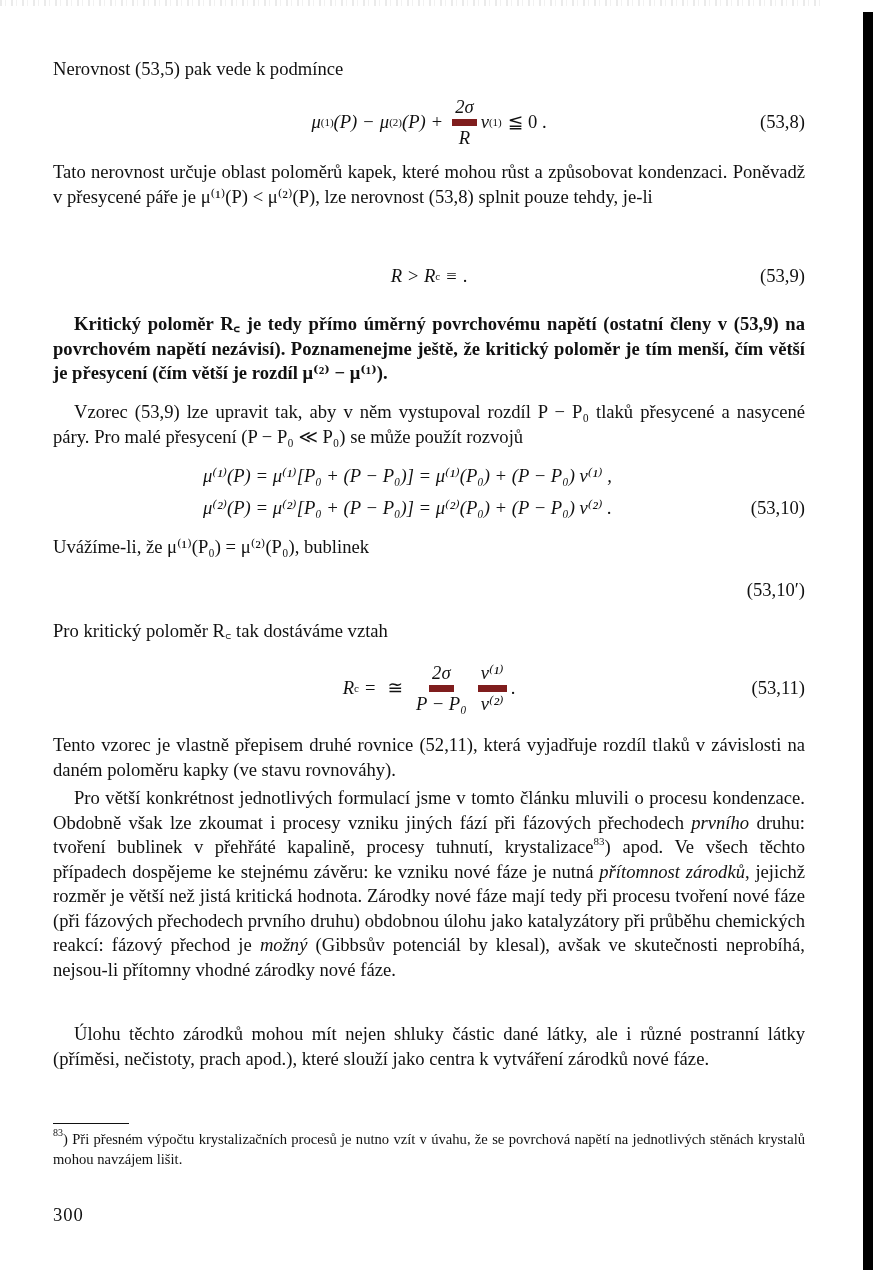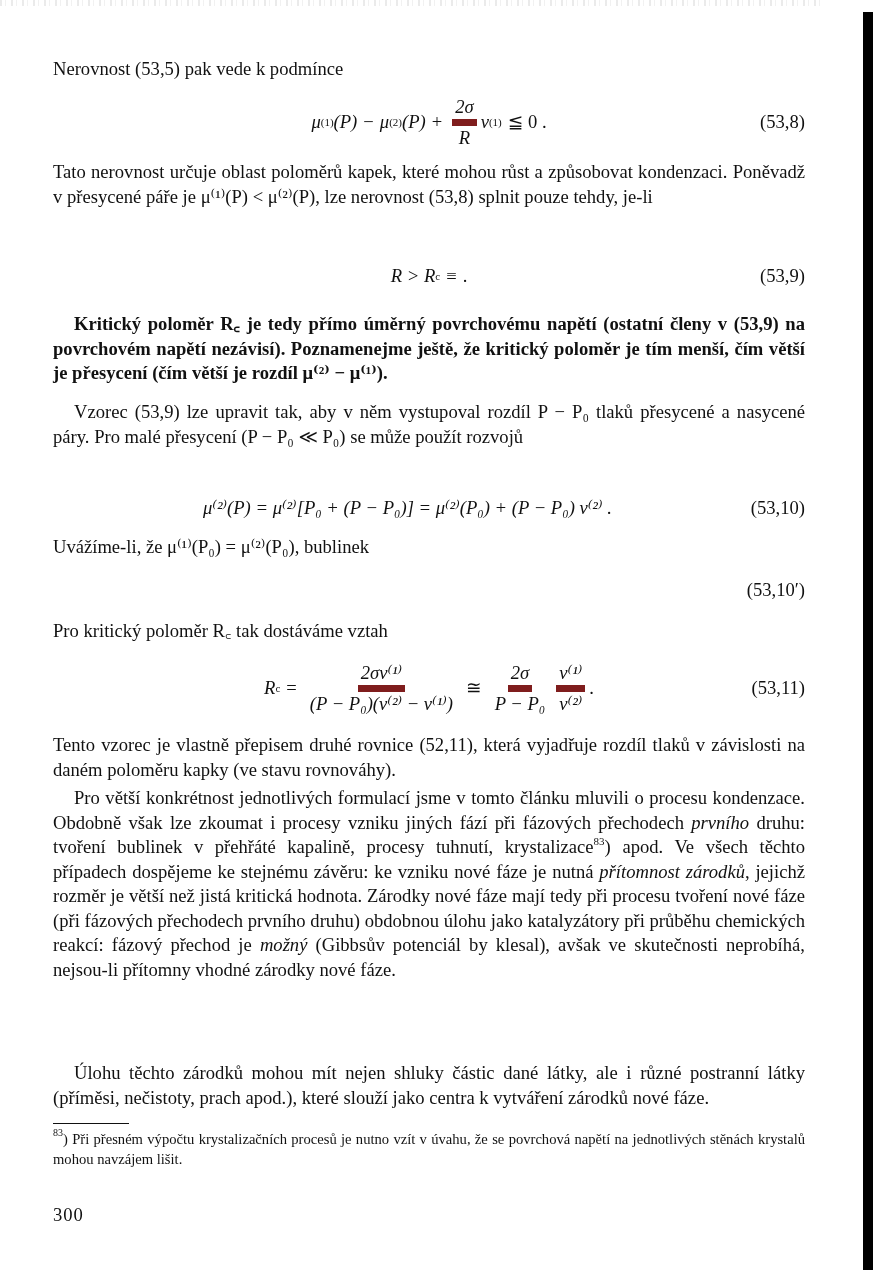--- a/index.html
+++ b/index.html
@@ -78,58 +78,55 @@
     <span class="op">≡</span>
     <span>.</span>
     <span class="num">(53,9)</span>
   </div>
 
   <p class="p indent" style="position:absolute; top:312px; left:0; width:752px;font-weight:bold;">Kritický poloměr R꜀ je tedy přímo úměrný povrchovému napětí (ostatní členy v (53,9) na povrchovém napětí nezávisí). Poznamenejme ještě, že kritický poloměr je tím menší, čím větší je přesycení (čím větší je rozdíl μ⁽²⁾ − μ⁽¹⁾).</p>
 
   <p class="p indent" style="position:absolute; top:400px; left:0; width:752px;">Vzorec (53,9) lze upravit tak, aby v něm vystupoval rozdíl P − P₀ tlaků přesycené a nasycené páry. Pro malé přesycení (P − P₀ ≪ P₀) se může použít rozvojů</p>
 
   <div style="position:absolute; top:462px; left:0; width:752px; height:64px;">
+    <div class="it" style="position:absolute; left:150px; top:2px;">μ⁽¹⁾(P) = μ⁽¹⁾[P₀ + (P − P₀)] = μ⁽¹⁾(P₀) + (P − P₀) v⁽¹⁾ ,</div>
     <div class="it" style="position:absolute; left:150px; top:34px;">μ⁽²⁾(P) = μ⁽²⁾[P₀ + (P − P₀)] = μ⁽²⁾(P₀) + (P − P₀) v⁽²⁾ .</div>
     <span style="position:absolute; right:0; top:34px;">(53,10)</span>
   </div>
 
   <p class="p" style="position:absolute; top:535px; left:0;">Uvážíme-li, že μ⁽¹⁾(P₀) = μ⁽²⁾(P₀), bublinek</p>
 
   <div style="position:absolute; top:576px; left:0; width:752px; height:30px;">
     <span style="position:absolute; right:0; top:2px;">(53,10′)</span>
   </div>
 
   <p class="p" style="position:absolute; top:619px; left:0;">Pro kritický poloměr R꜀ tak dostáváme vztah</p>
 
   <div class="eq" style="position:absolute; top:656px; left:0; width:752px; height:64px;">
     <span class="it">R</span>
       <sub class="s">c</sub>
     <span class="op">=</span>
-    <span class="frac">
-        <span class="n it">2σv⁽¹⁾</span>
-        <span class="d it">(P − P₀)(v⁽²⁾ − v⁽¹⁾)</span>
-      </span>
     <span class="op">≅</span>
     <span class="frac">
         <span class="n it">2σ</span>
         <span class="d it">P − P₀</span>
       </span>
     <span class="frac">
         <span class="n it">v⁽¹⁾</span>
         <span class="d it">v⁽²⁾</span>
       </span>
     <span>.</span>
     <span class="num">(53,11)</span>
   </div>
 
   <p class="p" style="position:absolute; top:733px; left:0; width:752px;">Tento vzorec je vlastně přepisem druhé rovnice (52,11), která vyjadřuje rozdíl tlaků v závislosti na daném poloměru kapky (ve stavu rovnováhy).</p>
 
   <p class="p indent" style="position:absolute; top:786px; left:0; width:752px;"><span>Pro větší konkrétnost jednotlivých formulací jsme v tomto článku mluvili o procesu kondenzace. Obdobně však lze zkoumat i procesy vzniku jiných fází při fázových přechodech </span><i>prvního</i><span> druhu: tvoření bublinek v přehřáté kapalině, procesy tuhnutí, krystalizace</span><sup class="s">83</sup><span>) apod. Ve všech těchto případech dospějeme ke stejnému závěru: ke vzniku nové fáze je nutná </span><i>přítomnost zárodků</i><span>, jejichž rozměr je větší než jistá kritická hodnota. Zárodky nové fáze mají tedy při procesu tvoření nové fáze (při fázových přechodech prvního druhu) obdobnou úlohu jako katalyzátory při průběhu chemických reakcí: fázový přechod je </span><i>možný</i><span> (Gibbsův potenciál by klesal), avšak ve skutečnosti neprobíhá, nejsou-li přítomny vhodné zárodky nové fáze.</span></p>
 
-  <p class="p indent" style="position:absolute; top:1022px; left:0; width:752px;margin-top:39px;">Úlohu těchto zárodků mohou mít nejen shluky částic dané látky, ale i různé postranní látky (příměsi, nečistoty, prach apod.), které slouží jako centra k vytváření zárodků nové fáze.</p>
+  <p class="p indent" style="position:absolute; top:1022px; left:0; width:752px;">Úlohu těchto zárodků mohou mít nejen shluky částic dané látky, ale i různé postranní látky (příměsi, nečistoty, prach apod.), které slouží jako centra k vytváření zárodků nové fáze.</p>
 </div>
 
 <div class="footnote-rule"></div>
 <div class="footnote">
   <sup class="s" style="font-size:10px">83</sup><span>) Při přesném výpočtu krystalizačních procesů je nutno vzít v úvahu, že se povrchová napětí na jednotlivých stěnách krystalů mohou navzájem lišit.</span>
 </div>
 
 <div class="page-number">300</div>
 
 </body></html>

